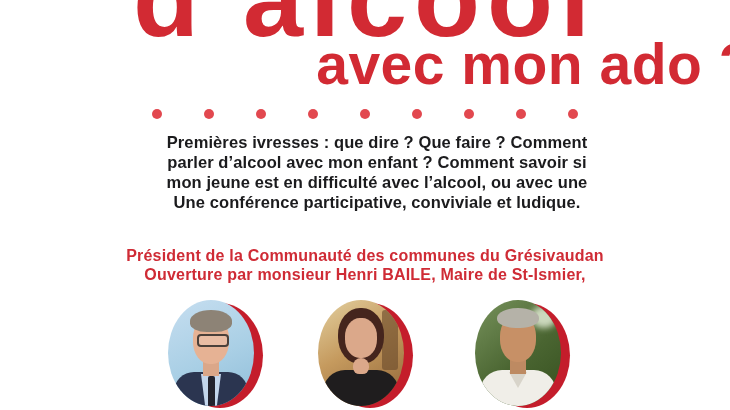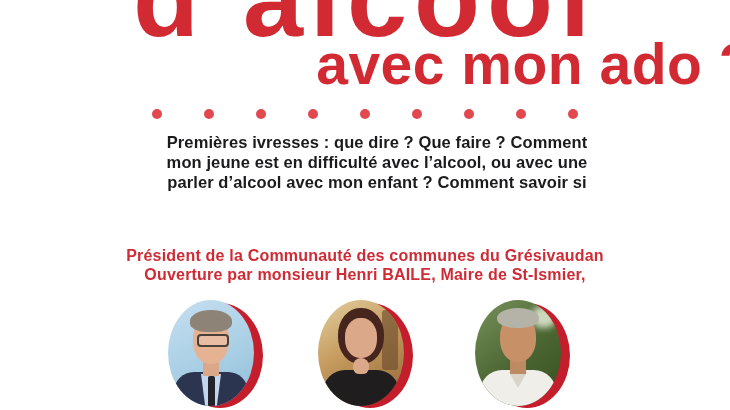--- a/index.html
+++ b/index.html
@@ -93,22 +93,23 @@
       <span class="dot"></span>
       <span class="dot"></span>
       <span class="dot"></span>
       <span class="dot"></span>
       <span class="dot"></span>
       <span class="dot"></span>
     </div>
 
   <div class="para">
     <div>Premières ivresses : que dire ? Que faire ? Comment</div>
+    <div>parler d’alcool avec mon enfant ? Comment savoir si</div>
     <div>mon jeune est en difficulté avec l’alcool, ou avec une</div>
-    <div>parler d’alcool avec mon enfant ? Comment savoir si</div>
+    <div>Une conférence participative, conviviale et ludique.</div>
   </div>
 
   <div class="opening">
     <div>Président de la Communauté des communes du Grésivaudan</div>
     <div>Ouverture par monsieur Henri BAILE, Maire de St-Ismier,</div>
   </div>
 
   <div class="speakers">
 
     <div class="speaker s1">

